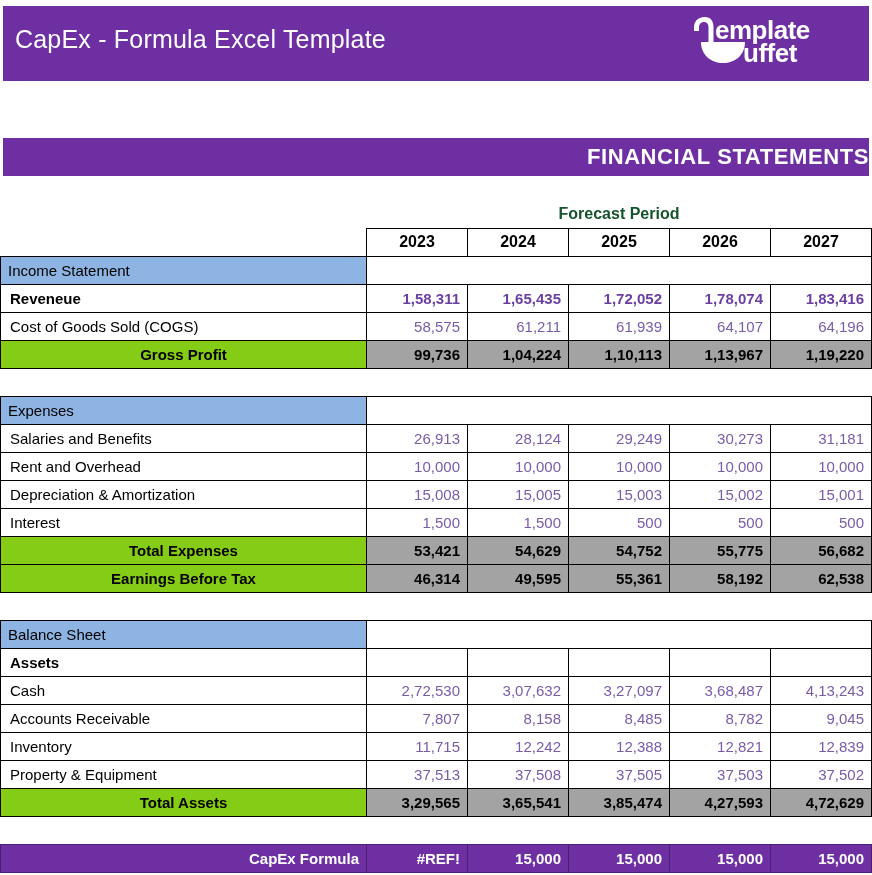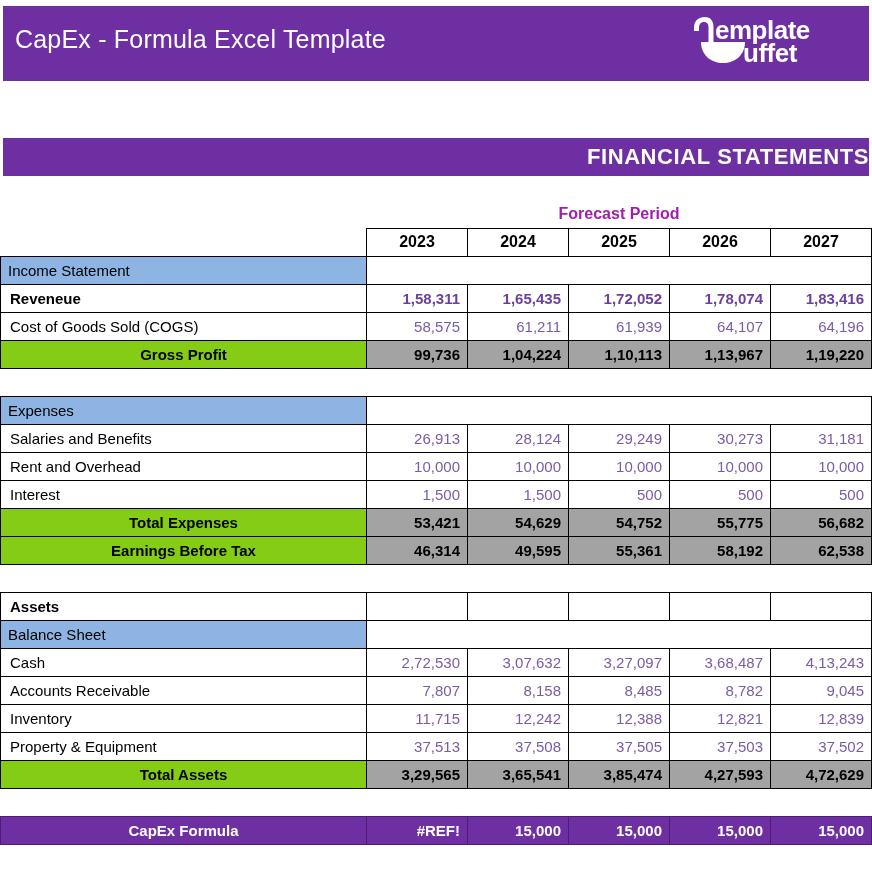--- a/index.html
+++ b/index.html
@@ -86,21 +86,21 @@
     vertical-align: middle;
     white-space: nowrap;
     overflow: hidden;
   }
 
   
   .forecast-cell {
     text-align: center;
     font-weight: bold;
     font-size: 16px;
-    color: #a21caf;
+    color: #14532d;
   }
   .year-cell {
     text-align: center;
     font-weight: bold;
     font-size: 16px;
     color: #000;
     border: 1px solid #000;
   }
 
   
@@ -156,21 +156,21 @@
   .empty-bx { background: #ffffff; border: 1px solid #000; }
 
   
   .spacer td { height: 28px; border: none; background: #ffffff; }
 
   
   .capex-lbl {
     background: #6E2FA3;
     color: #ffffff;
     font-weight: bold;
-    text-align: center;
+    text-align: right;
     border: 1px solid #4A1E72;
   }
   .capex-num {
     background: #6E2FA3;
     color: #ffffff;
     font-weight: bold;
     text-align: right;
     border: 1px solid #4A1E72;
   }
 </style>
@@ -264,20 +264,28 @@
         </tr>
         <tr>
           <td class="lbl indent">Rent and Overhead</td>
           <td class="num">10,000</td>
           <td class="num">10,000</td>
           <td class="num">10,000</td>
           <td class="num">10,000</td>
           <td class="num">10,000</td>
         </tr>
         <tr>
+          <td class="lbl indent">Depreciation &amp; Amortization</td>
+          <td class="num">15,008</td>
+          <td class="num">15,005</td>
+          <td class="num">15,003</td>
+          <td class="num">15,002</td>
+          <td class="num">15,001</td>
+        </tr>
+        <tr>
           <td class="lbl indent">Interest</td>
           <td class="num">1,500</td>
           <td class="num">1,500</td>
           <td class="num">500</td>
           <td class="num">500</td>
           <td class="num">500</td>
         </tr>
         <tr>
           <td class="total-lbl">Total Expenses</td>
           <td class="total-num">53,421</td>
@@ -291,30 +299,30 @@
           <td class="total-num">46,314</td>
           <td class="total-num">49,595</td>
           <td class="total-num">55,361</td>
           <td class="total-num">58,192</td>
           <td class="total-num">62,538</td>
         </tr>
         <tr class="spacer">
           <td colspan="6"></td>
         </tr>
         <tr>
-          <td class="lbl indent bold">Assets</td>
-          <td class="empty-bx"></td>
-          <td class="empty-bx"></td>
-          <td class="empty-bx"></td>
-          <td class="empty-bx"></td>
-          <td class="empty-bx"></td>
-        </tr>
-        <tr>
           <td class="sec-head">Balance Sheet</td>
           <td class="sec-head-blank first last" colspan="5"></td>
+        </tr>
+        <tr>
+          <td class="lbl indent bold">Assets</td>
+          <td class="empty-bx"></td>
+          <td class="empty-bx"></td>
+          <td class="empty-bx"></td>
+          <td class="empty-bx"></td>
+          <td class="empty-bx"></td>
         </tr>
         <tr>
           <td class="lbl indent">Cash</td>
           <td class="num">2,72,530</td>
           <td class="num">3,07,632</td>
           <td class="num">3,27,097</td>
           <td class="num">3,68,487</td>
           <td class="num">4,13,243</td>
         </tr>
         <tr>

